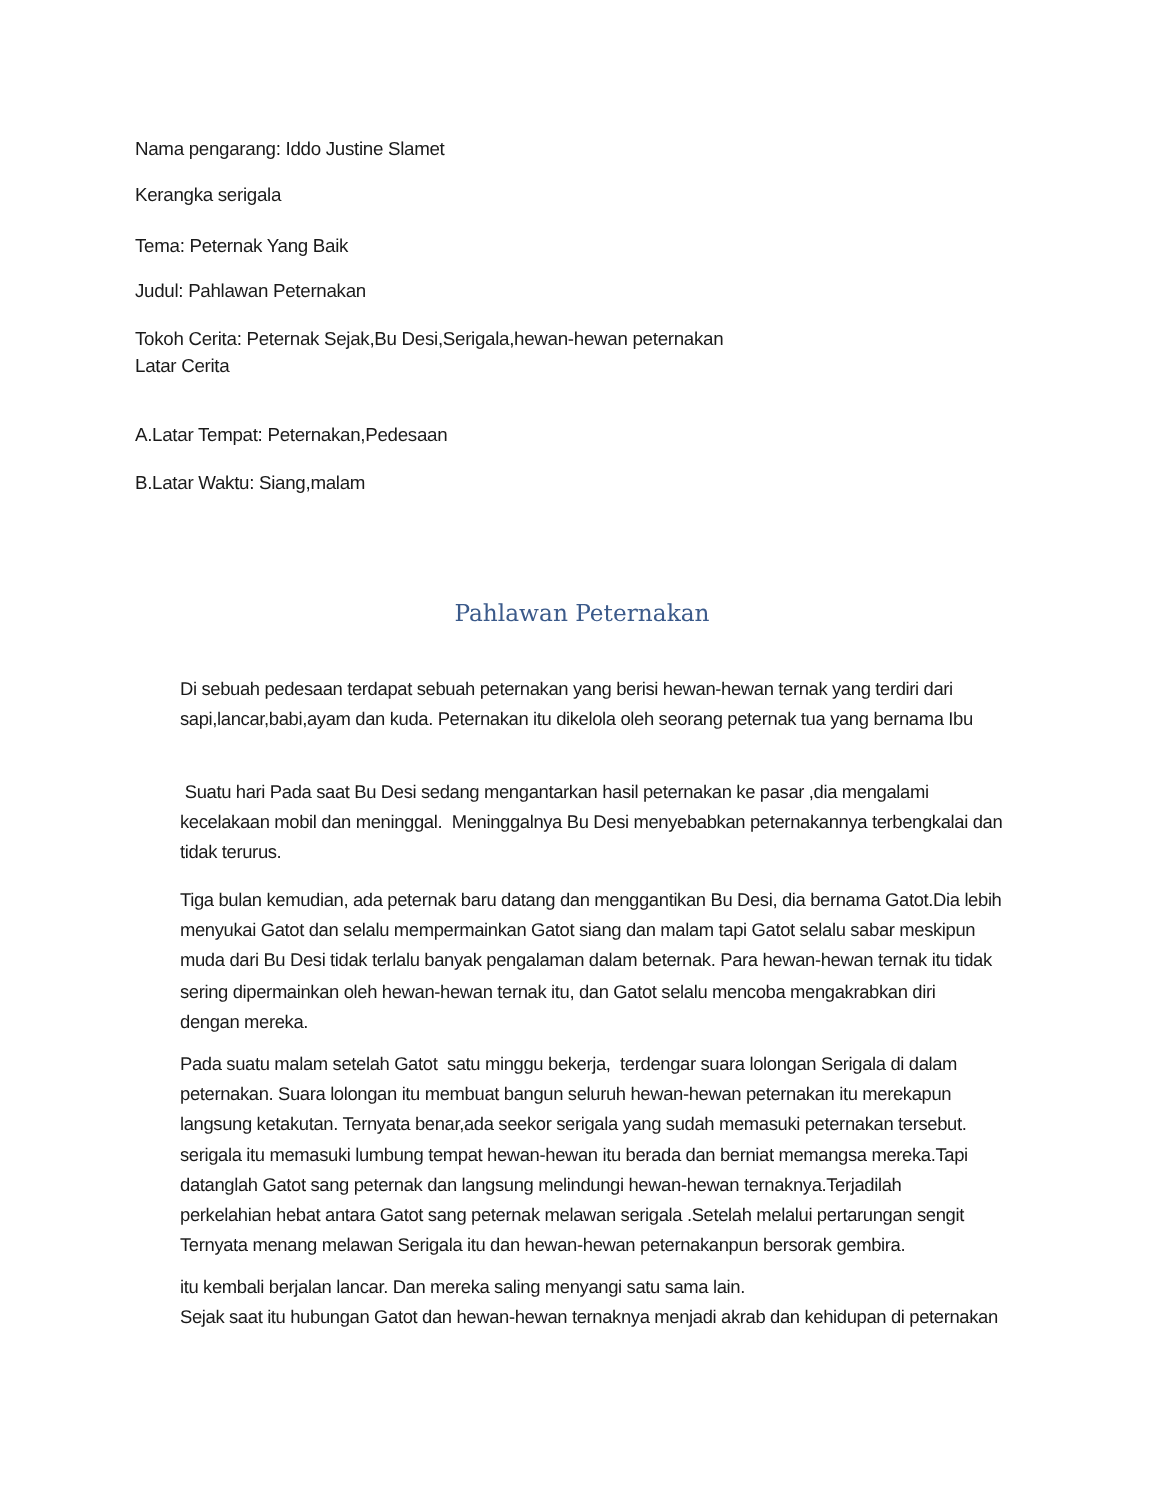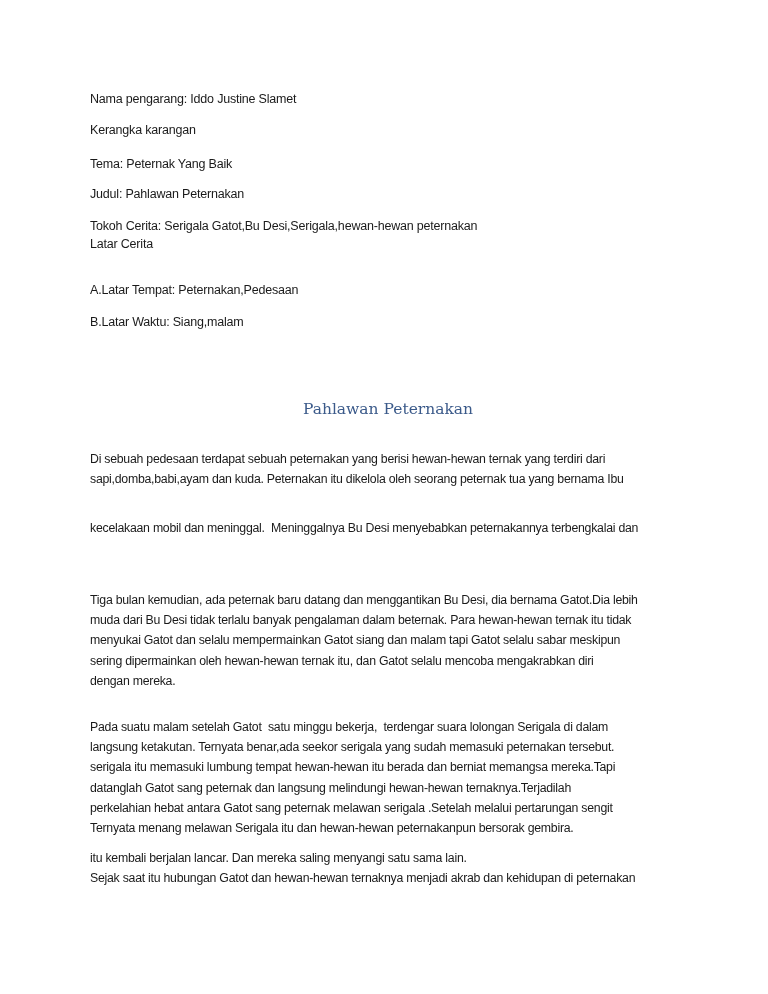--- a/index.html
+++ b/index.html
@@ -4,56 +4,59 @@
 <style>
   html, body { margin:0; padding:0; background:#ffffff; }
   body { width:768px; height:994px; position:relative; overflow:hidden;
          font-family:"Liberation Sans", sans-serif; color:#1a1a1a; }
   .page { position:absolute; left:0; top:0; width:768px; height:994px; }
   .meta { position:absolute; left:90px; font-size:12.5px; letter-spacing:-0.2px; white-space:nowrap; }
   .title { position:absolute; left:0; width:768px; top:396px; text-align:center;
            font-family:"DejaVu Serif", serif; font-size:15.5px; color:#3b5a8a; font-weight:normal; }
   .para { position:absolute; left:90px; width:620px; font-size:12.3px; line-height:20.2px;
           letter-spacing:-0.25px; }
-  .line { display:block; white-space:nowrap; }
+  .line { display:block; white-space:nowrap;margin-left:30px; }
 </style>
 </head>
 <body>
 
 <div class="page">
   <div class="meta" style="top:92px">Nama pengarang: Iddo Justine Slamet</div>
-  <div class="meta" style="top:123px">Kerangka karangan</div>
+  <div class="meta" style="top:123px">Kerangka serigala</div>
   <div class="meta" style="top:157px">Tema: Peternak Yang Baik</div>
   <div class="meta" style="top:187px">Judul: Pahlawan Peternakan</div>
-  <div class="meta" style="top:219px">Tokoh Cerita: Serigala Gatot,Bu Desi,Serigala,hewan-hewan peternakan</div>
+  <div class="meta" style="top:219px">Tokoh Cerita: Peternak Sejak,Bu Desi,Serigala,hewan-hewan peternakan</div>
   <div class="meta" style="top:237px">Latar Cerita</div>
   <div class="meta" style="top:283px">A.Latar Tempat: Peternakan,Pedesaan</div>
   <div class="meta" style="top:315px">B.Latar Waktu: Siang,malam</div>
 
   <h1 class="title" style="margin:4px">Pahlawan Peternakan</h1>
 
   <div class="para" style="top:449px">
     <span class="line">Di sebuah pedesaan terdapat sebuah peternakan yang berisi hewan-hewan ternak yang terdiri dari</span>
-    <span class="line">sapi,domba,babi,ayam dan kuda. Peternakan itu dikelola oleh seorang peternak tua yang bernama Ibu</span>
+    <span class="line">sapi,lancar,babi,ayam dan kuda. Peternakan itu dikelola oleh seorang peternak tua yang bernama Ibu</span>
   </div>
 
   <div class="para" style="top:518px">
+    <span class="line" style="white-space:pre"> Suatu hari Pada saat Bu Desi sedang mengantarkan hasil peternakan ke pasar ,dia mengalami</span>
     <span class="line" style="white-space:pre">kecelakaan mobil dan meninggal.  Meninggalnya Bu Desi menyebabkan peternakannya terbengkalai dan</span>
+    <span class="line">tidak terurus.</span>
   </div>
 
   <div class="para" style="top:590px">
     <span class="line">Tiga bulan kemudian, ada peternak baru datang dan menggantikan Bu Desi, dia bernama Gatot.Dia lebih</span>
+    <span class="line">menyukai Gatot dan selalu mempermainkan Gatot siang dan malam tapi Gatot selalu sabar meskipun</span>
     <span class="line">muda dari Bu Desi tidak terlalu banyak pengalaman dalam beternak. Para hewan-hewan ternak itu tidak</span>
-    <span class="line">menyukai Gatot dan selalu mempermainkan Gatot siang dan malam tapi Gatot selalu sabar meskipun</span>
     <span class="line">sering dipermainkan oleh hewan-hewan ternak itu, dan Gatot selalu mencoba mengakrabkan diri</span>
     <span class="line">dengan mereka.</span>
   </div>
 
-  <div class="para" style="top:717px">
+  <div class="para" style="top:699px">
     <span class="line" style="white-space:pre">Pada suatu malam setelah Gatot  satu minggu bekerja,  terdengar suara lolongan Serigala di dalam</span>
+    <span class="line">peternakan. Suara lolongan itu membuat bangun seluruh hewan-hewan peternakan itu merekapun</span>
     <span class="line">langsung ketakutan. Ternyata benar,ada seekor serigala yang sudah memasuki peternakan tersebut.</span>
     <span class="line">serigala itu memasuki lumbung tempat hewan-hewan itu berada dan berniat memangsa mereka.Tapi</span>
     <span class="line">datanglah Gatot sang peternak dan langsung melindungi hewan-hewan ternaknya.Terjadilah</span>
     <span class="line">perkelahian hebat antara Gatot sang peternak melawan serigala .Setelah melalui pertarungan sengit</span>
     <span class="line">Ternyata menang melawan Serigala itu dan hewan-hewan peternakanpun bersorak gembira.</span>
   </div>
 
   <div class="para" style="top:848px">
     <span class="line">itu kembali berjalan lancar. Dan mereka saling menyangi satu sama lain.</span>
     <span class="line">Sejak saat itu hubungan Gatot dan hewan-hewan ternaknya menjadi akrab dan kehidupan di peternakan</span>

